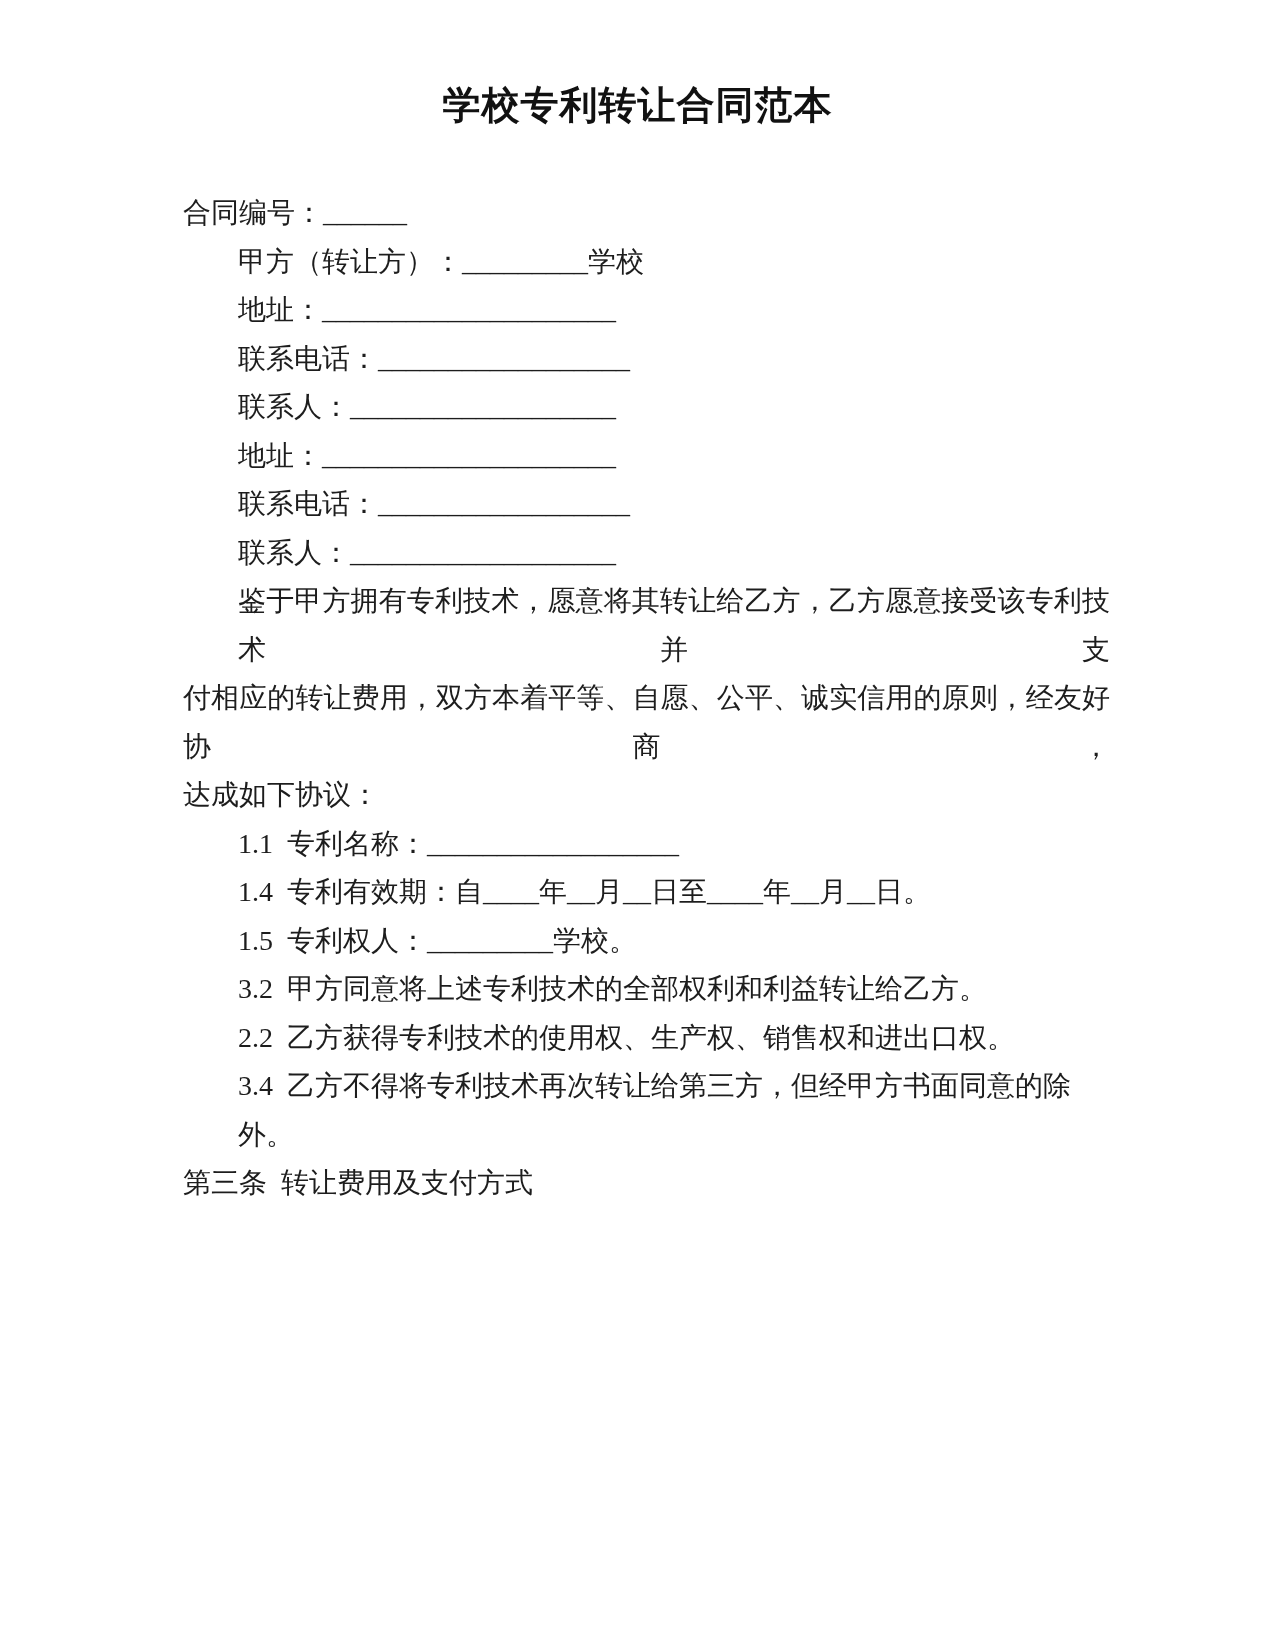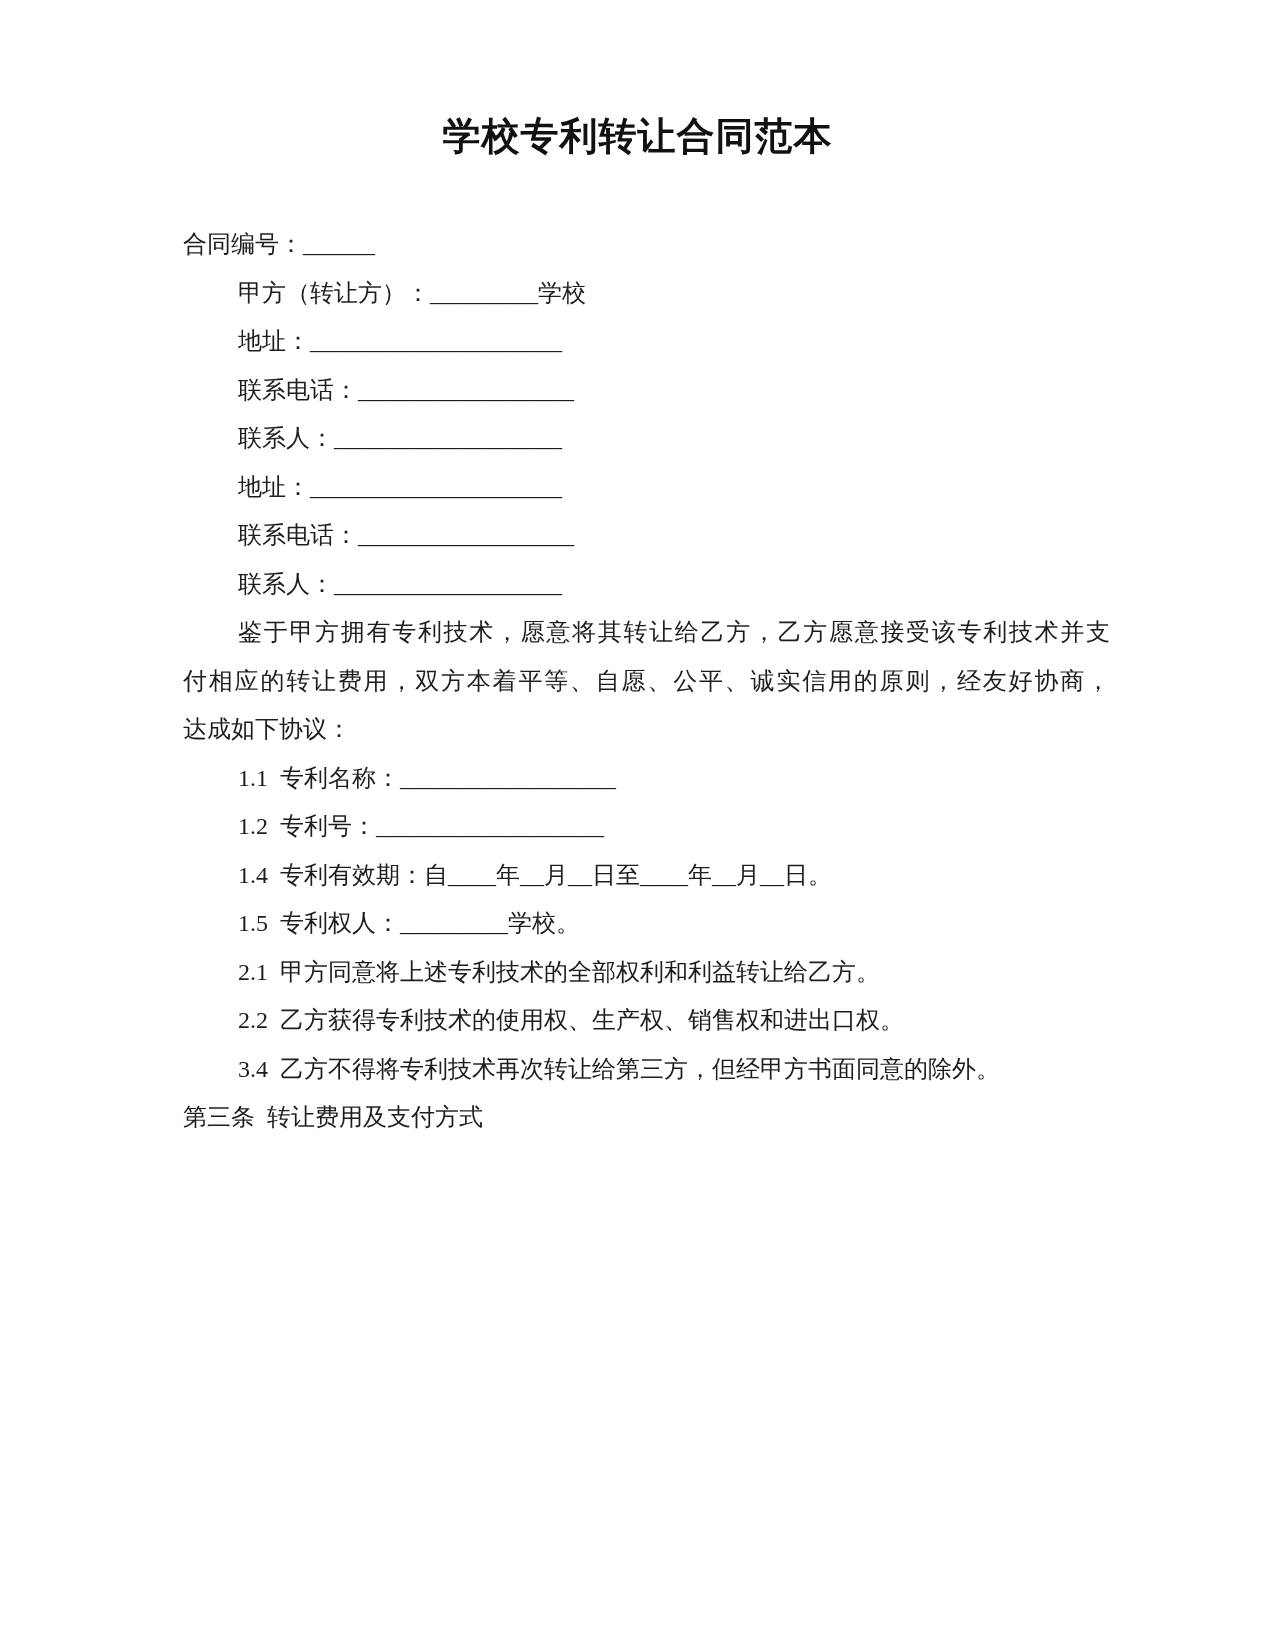--- a/index.html
+++ b/index.html
@@ -10,31 +10,31 @@
   .page {
     position: relative;
     width: 1275px;
     height: 1650px;
     background: #ffffff;
     overflow: hidden;
     color: #1d1d1d;
     font-family: "Liberation Serif", "DejaVu Serif", serif;
   }
   .doc-title {
-    padding-top: 114px;
+    padding-top: 83px;
     text-align: center;
     font-size: 38px;
     font-weight: bold;
     line-height: 44px;
     color: #111111;
     letter-spacing: 1px;
   }
   .content {
     margin: 62px 165px 0 183px; 
-    font-size: 24px;
+    font-size: 28px;
     line-height: 48.5px;
     font-family: Liberation Serif, serif;
   }
   .line {
     white-space: pre-wrap;
     word-break: break-all;
   }
   .i2 {
     padding-left: 55px; 
   }
@@ -57,22 +57,21 @@
     <div class="line i2">地址：_____________________</div>
     <div class="line i2">联系电话：__________________</div>
     <div class="line i2">联系人：___________________</div>
     <div class="line i2">地址：_____________________</div>
     <div class="line i2">联系电话：__________________</div>
     <div class="line i2">联系人：___________________</div>
     <div class="line i2 fill">鉴于甲方拥有专利技术，愿意将其转让给乙方，乙方愿意接受该专利技术并支</div>
     <div class="line fill">付相应的转让费用，双方本着平等、自愿、公平、诚实信用的原则，经友好协商，</div>
     <div class="line">达成如下协议：</div>
     <div class="line i2">1.1  专利名称：__________________</div>
-    <div class="line i2">1.2  专利号：___________________</div>
     <div class="line i2">1.4  专利有效期：自____年__月__日至____年__月__日。</div>
     <div class="line i2">1.5  专利权人：_________学校。</div>
-    <div class="line i2">2.1  甲方同意将上述专利技术的全部权利和利益转让给乙方。</div>
+    <div class="line i2">3.2  甲方同意将上述专利技术的全部权利和利益转让给乙方。</div>
     <div class="line i2">2.2  乙方获得专利技术的使用权、生产权、销售权和进出口权。</div>
     <div class="line i2">3.4  乙方不得将专利技术再次转让给第三方，但经甲方书面同意的除外。</div>
     <div class="line">第三条  转让费用及支付方式</div>
   </div>
 
 </div>
 
 </body></html>

